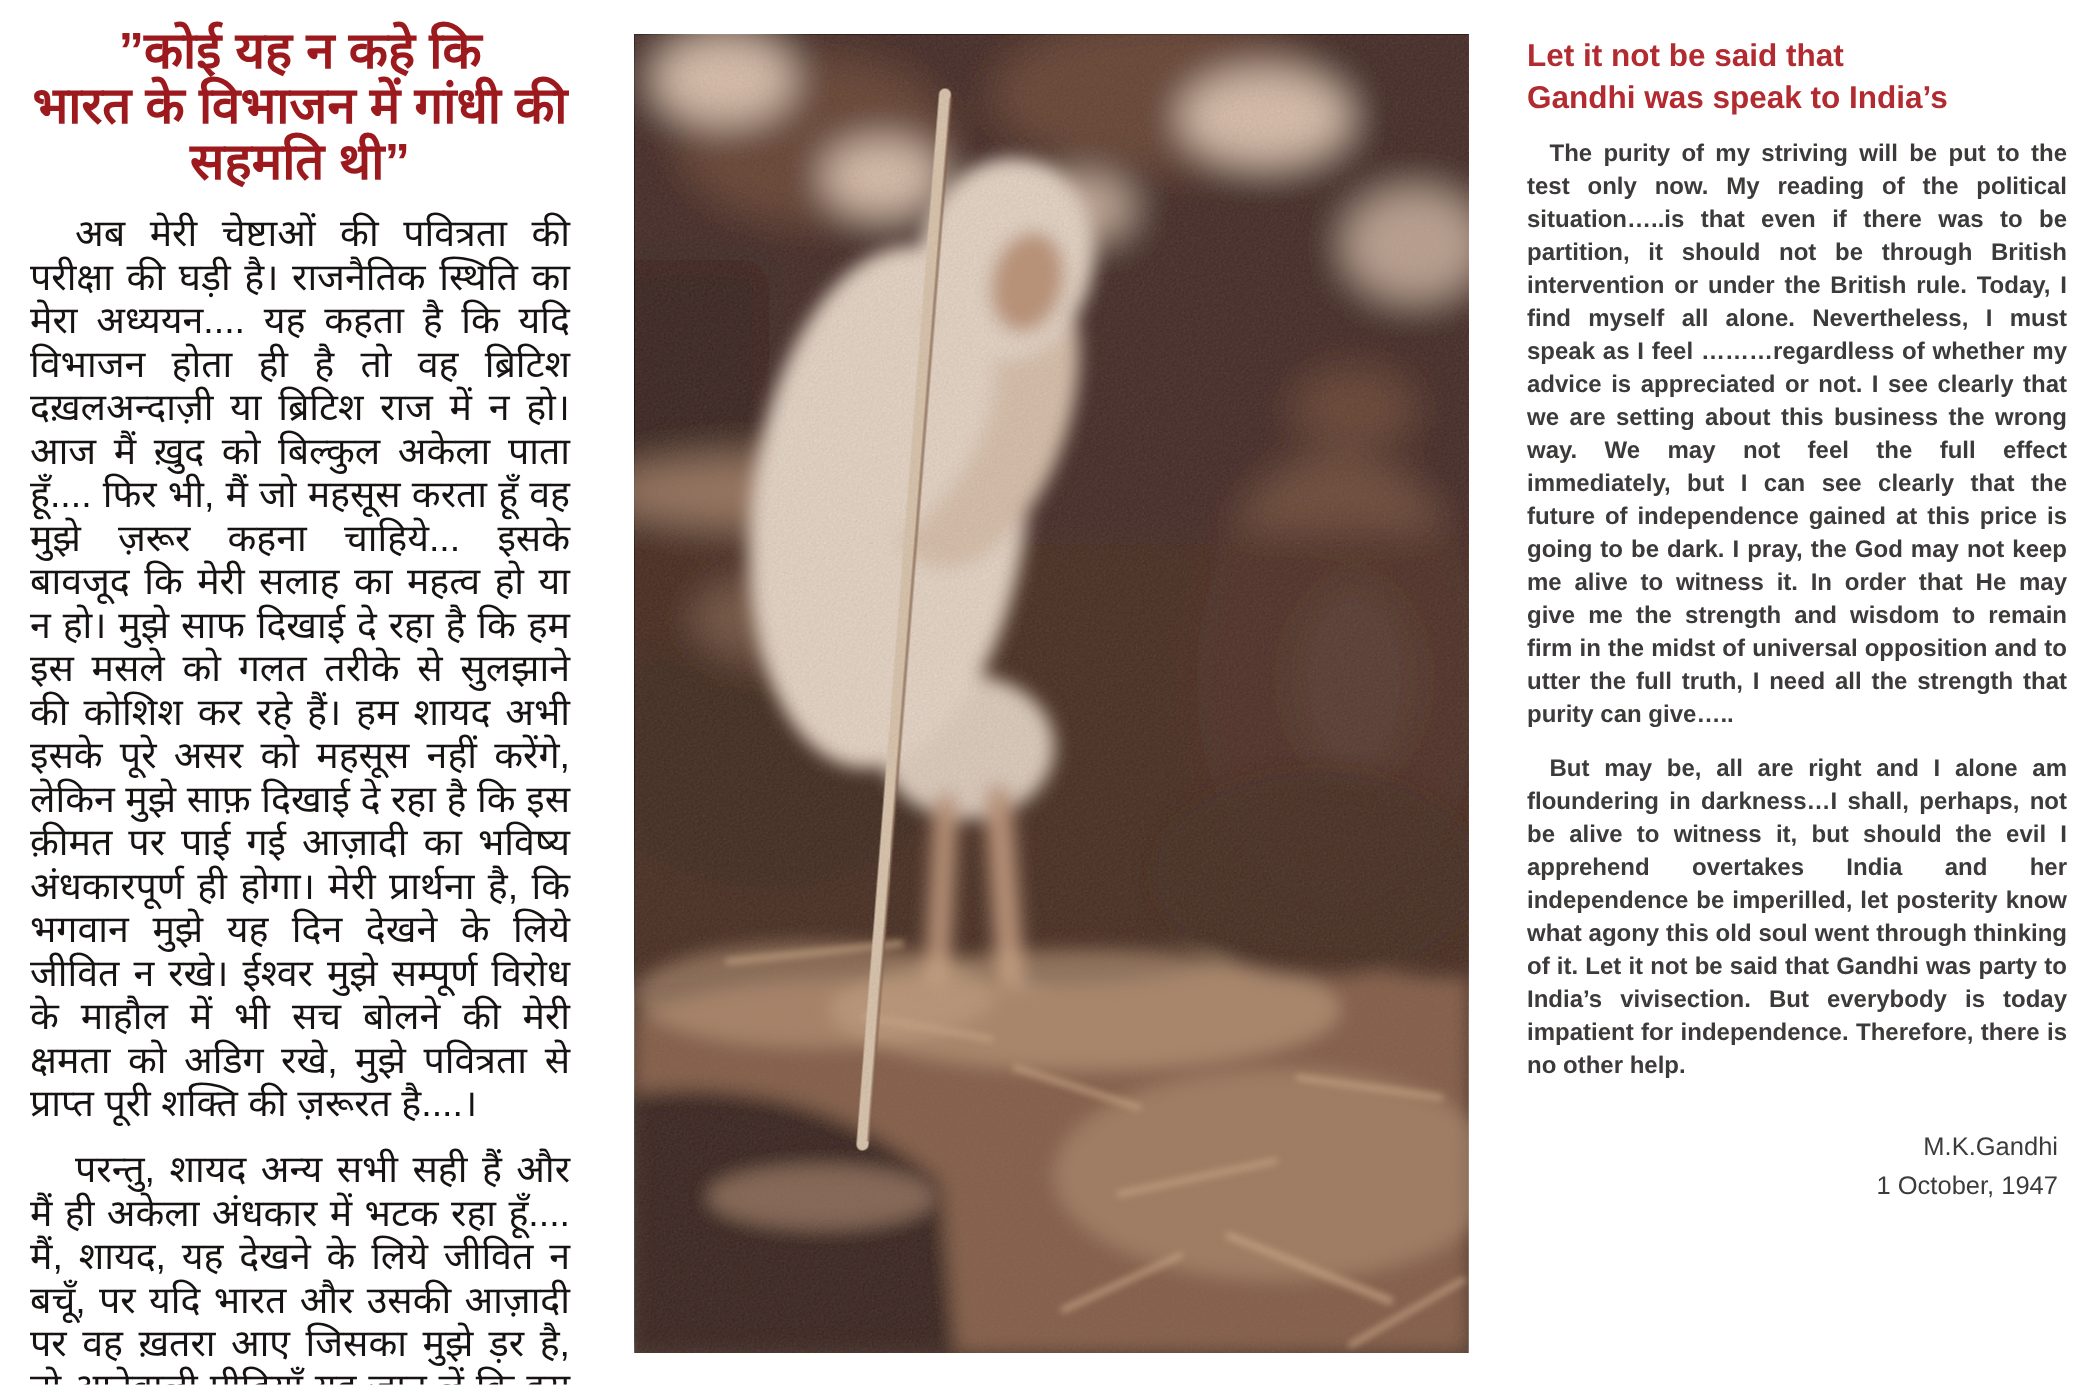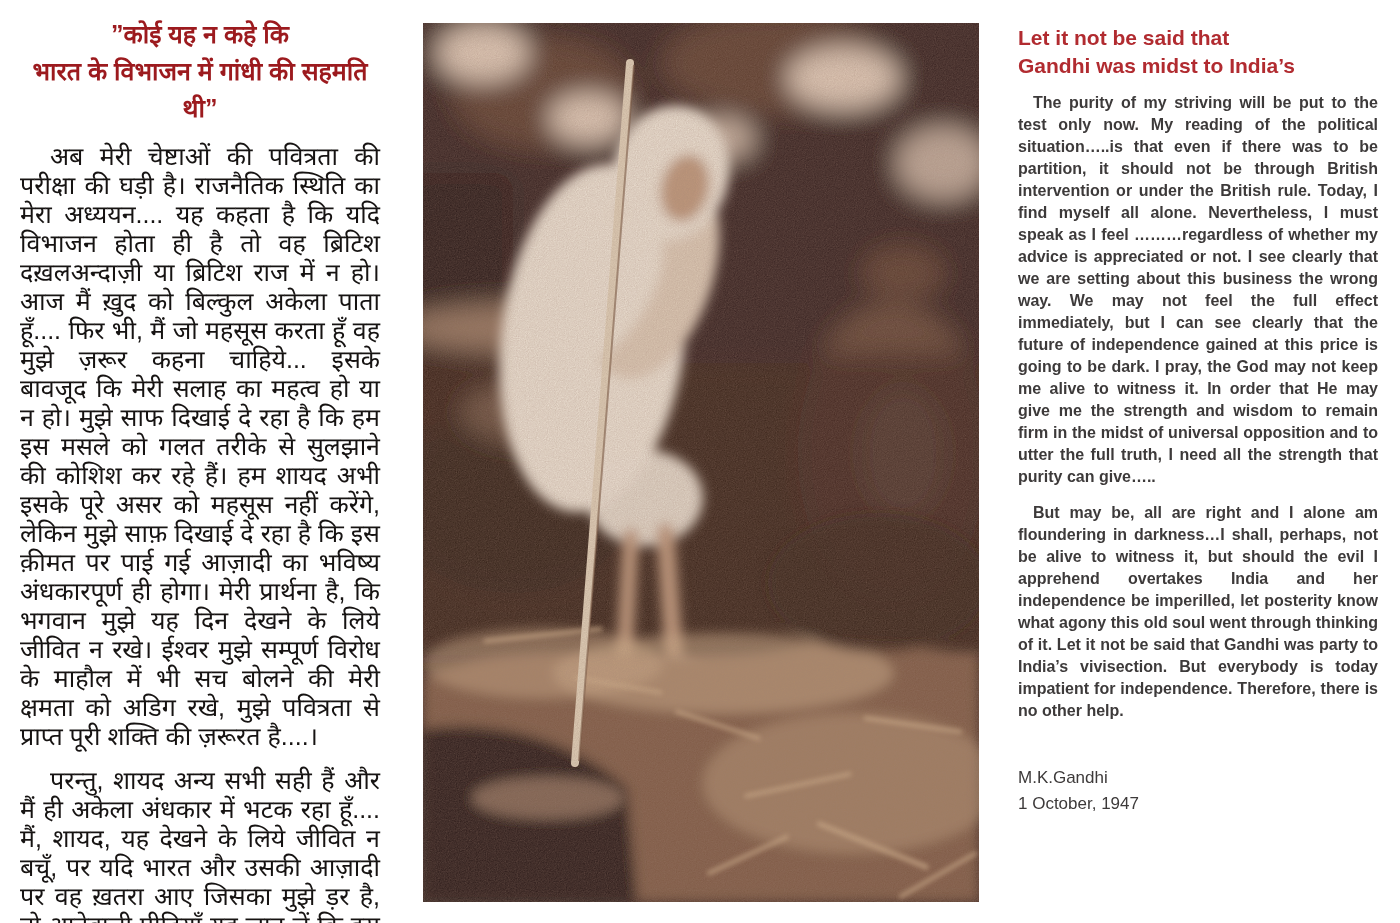--- a/index.html
+++ b/index.html
@@ -11,21 +11,21 @@
   
   .col { position: absolute; top: 0; }
   .col-hindi   { left: 20px;   width: 360px; }
   .col-english { left: 1018px; width: 360px; }
 
   
   .hindi-title {
     margin-top: 16px;
     text-align: center;
     font-weight: bold;
-    font-size: 25px;
+    font-size: 34px;
     line-height: 37px;
     color: #9c1a1e;
   }
   .hindi-title .tline { display: block; }
   .hindi-body {
     font-size: 25px;
     line-height: 29px;
     color: #161312;
     text-align: justify;
     text-indent: 30px;
@@ -44,21 +44,21 @@
   .english-body {
     font-size: 16px;
     line-height: 22px;
     color: #3d3a3a;
     text-align: justify;
     text-indent: 15px;
     margin-top: 12px;
     font-weight: bold;
   }
   .english-body.second { margin-top: 14px; }
-  .english-sig { margin-top: 43px; padding-right: 6px; }
+  .english-sig { margin-top: 30px; text-align: right; padding-right: 6px; }
   .english-sig-name { font-size: 17px; line-height: 26px; color: #3d3a3a; }
   .english-sig-date { font-size: 17px; line-height: 26px; color: #3d3a3a; }
 
   
   .photo {
     position: absolute;
     left: 423px; top: 23px;
     width: 556px; height: 879px;
     overflow: hidden;
     background: #34201a;
@@ -171,21 +171,21 @@
         <line x1="211" y1="42" x2="156" y2="738" stroke="#6b4a33" stroke-width="2" opacity="0.6"></line>
       </g>
 
       <rect width="556" height="879" filter="url(#grain)" opacity="0.5"></rect>
     </svg>
   </figure>
 
   <section class="col col-english">
     <h1 class="english-title">
       <span class="tline">Let it not be said that</span>
-      <span class="tline">Gandhi was midst to India’s</span>
+      <span class="tline">Gandhi was speak to India’s</span>
     </h1>
     <p class="english-body">The purity of my striving will be put to the test only now. My reading of the political situation…..is that even if there was to be partition, it should not be through British intervention or under the British rule. Today, I find myself all alone. Nevertheless, I must speak as I feel ………regardless of whether my advice is appreciated or not. I see clearly that we are setting about this business the wrong way. We may not feel the full effect immediately, but I can see clearly that the future of independence gained at this price is going to be dark. I pray, the God may not keep me alive to witness it. In order that He may give me the strength and wisdom to remain firm in the midst of universal opposition and to utter the full truth, I need all the strength that purity can give…..</p>
     <p class="english-body second">But may be, all are right and I alone am floundering in darkness…I shall, perhaps, not be alive to witness it, but should the evil I apprehend overtakes India and her independence be imperilled, let posterity know what agony this old soul went through thinking of it. Let it not be said that Gandhi was party to India’s vivisection. But everybody is today impatient for independence. Therefore, there is no other help.</p>
     <div class="english-sig">
       <div class="english-sig-name">M.K.Gandhi</div>
       <div class="english-sig-date">1 October, 1947</div>
     </div>
   </section>
 
 </div>

